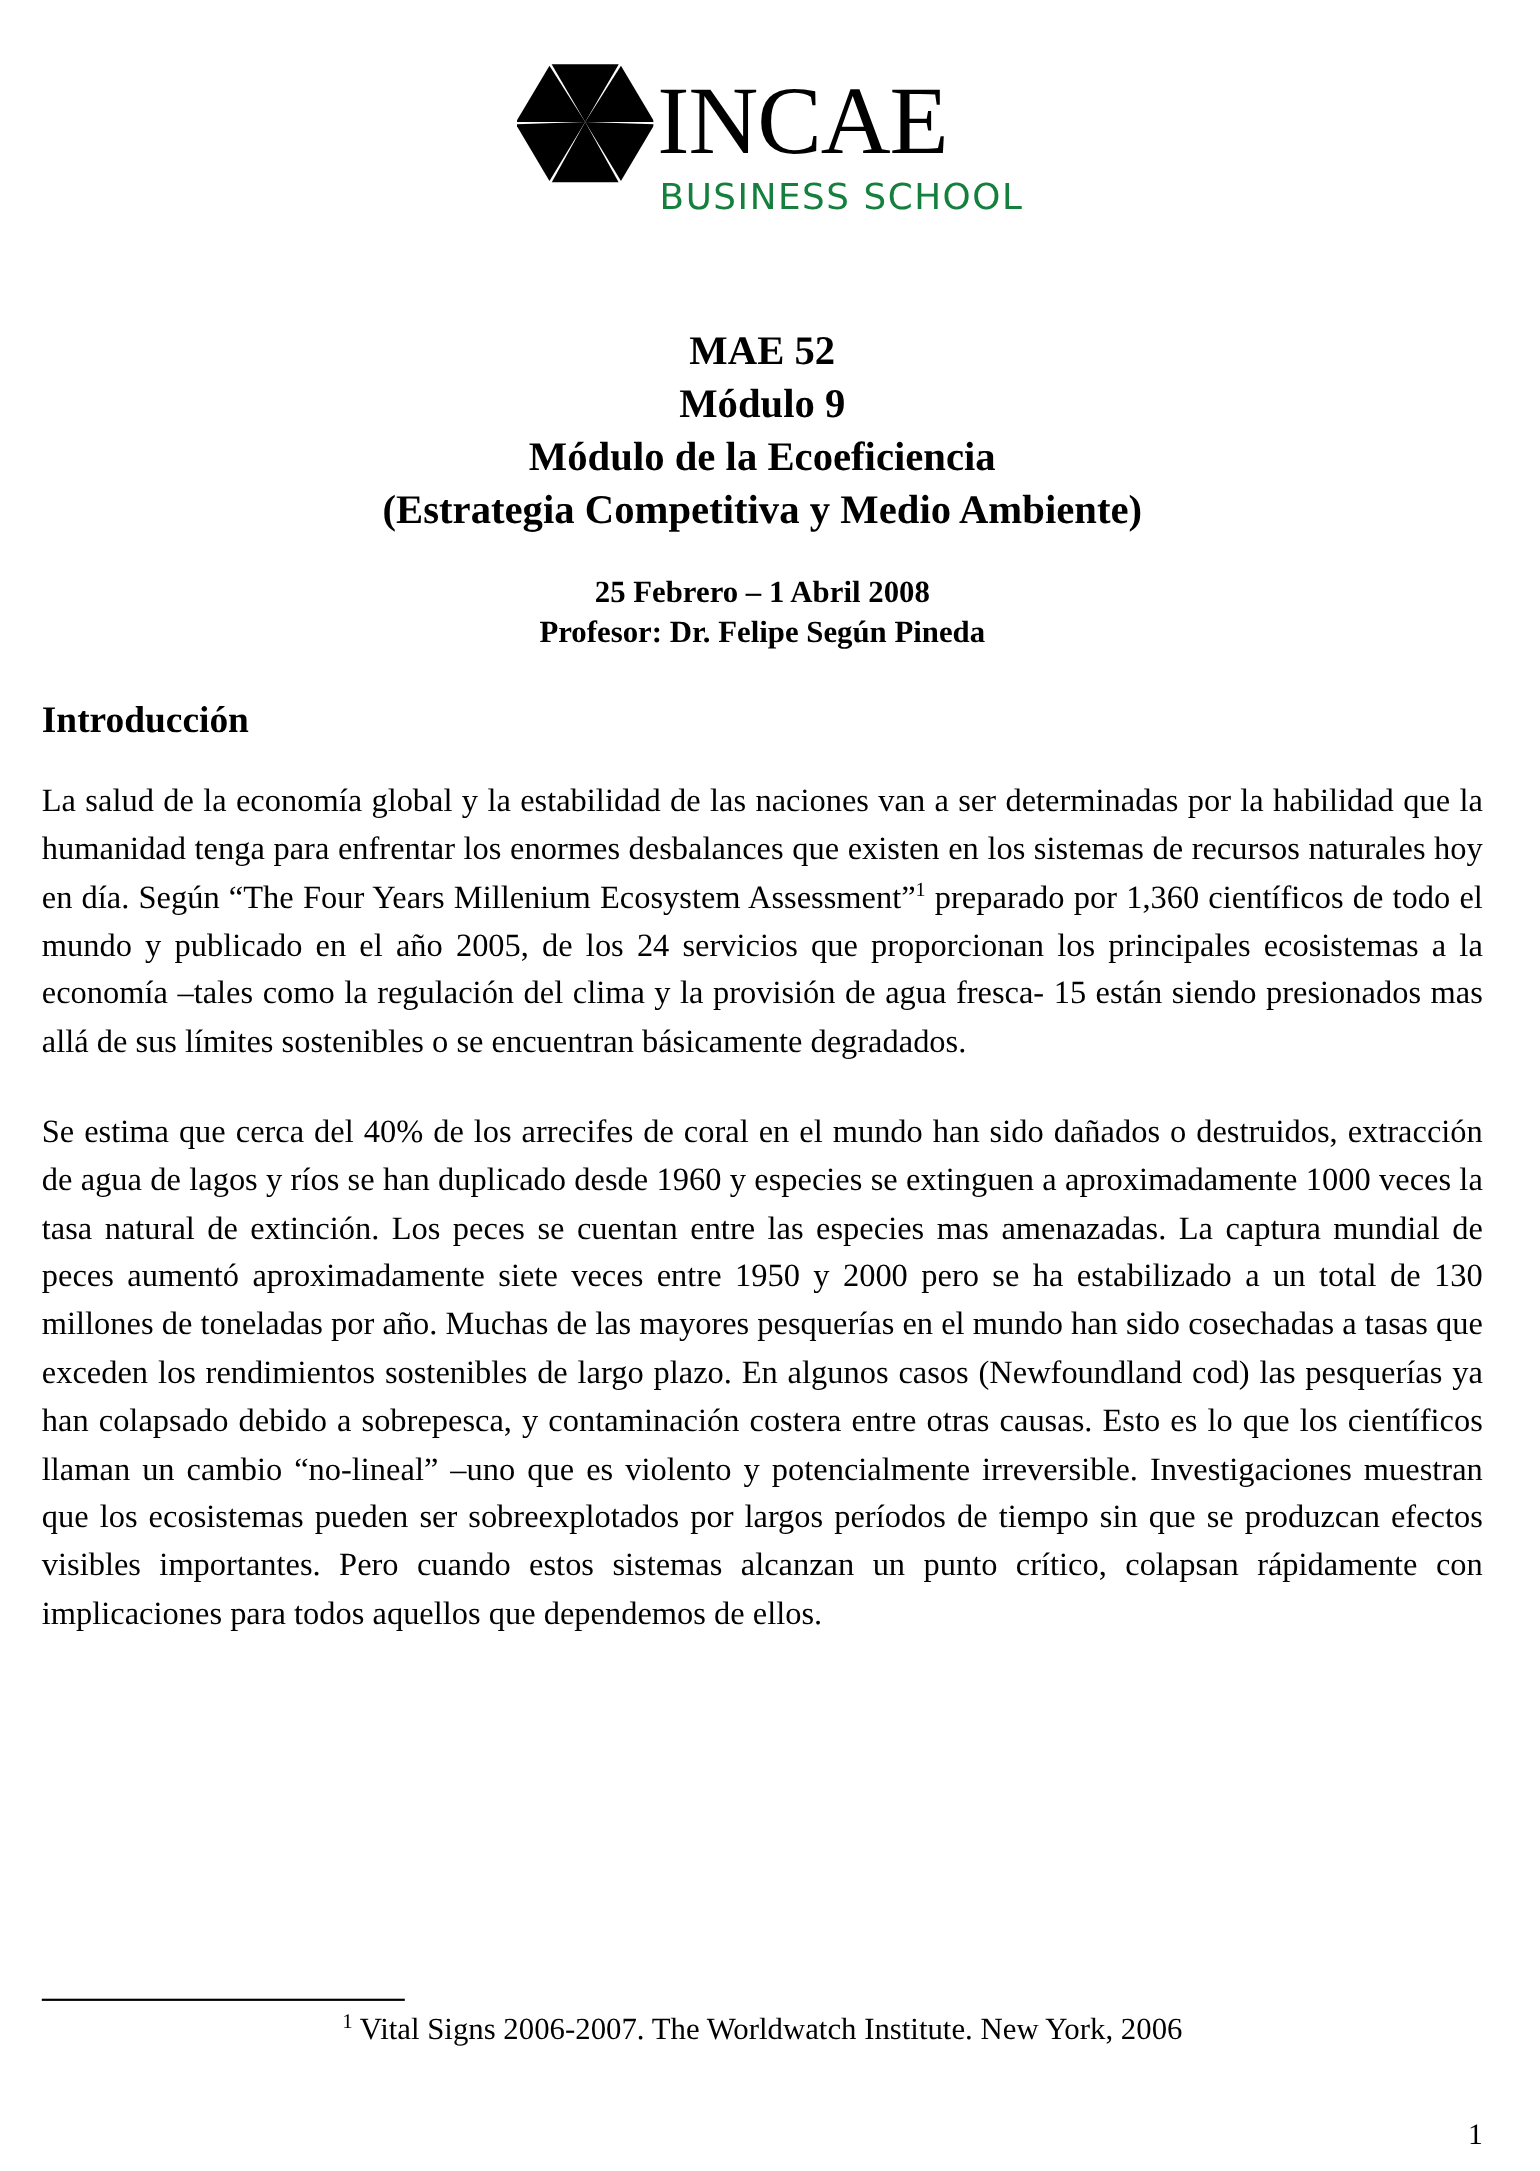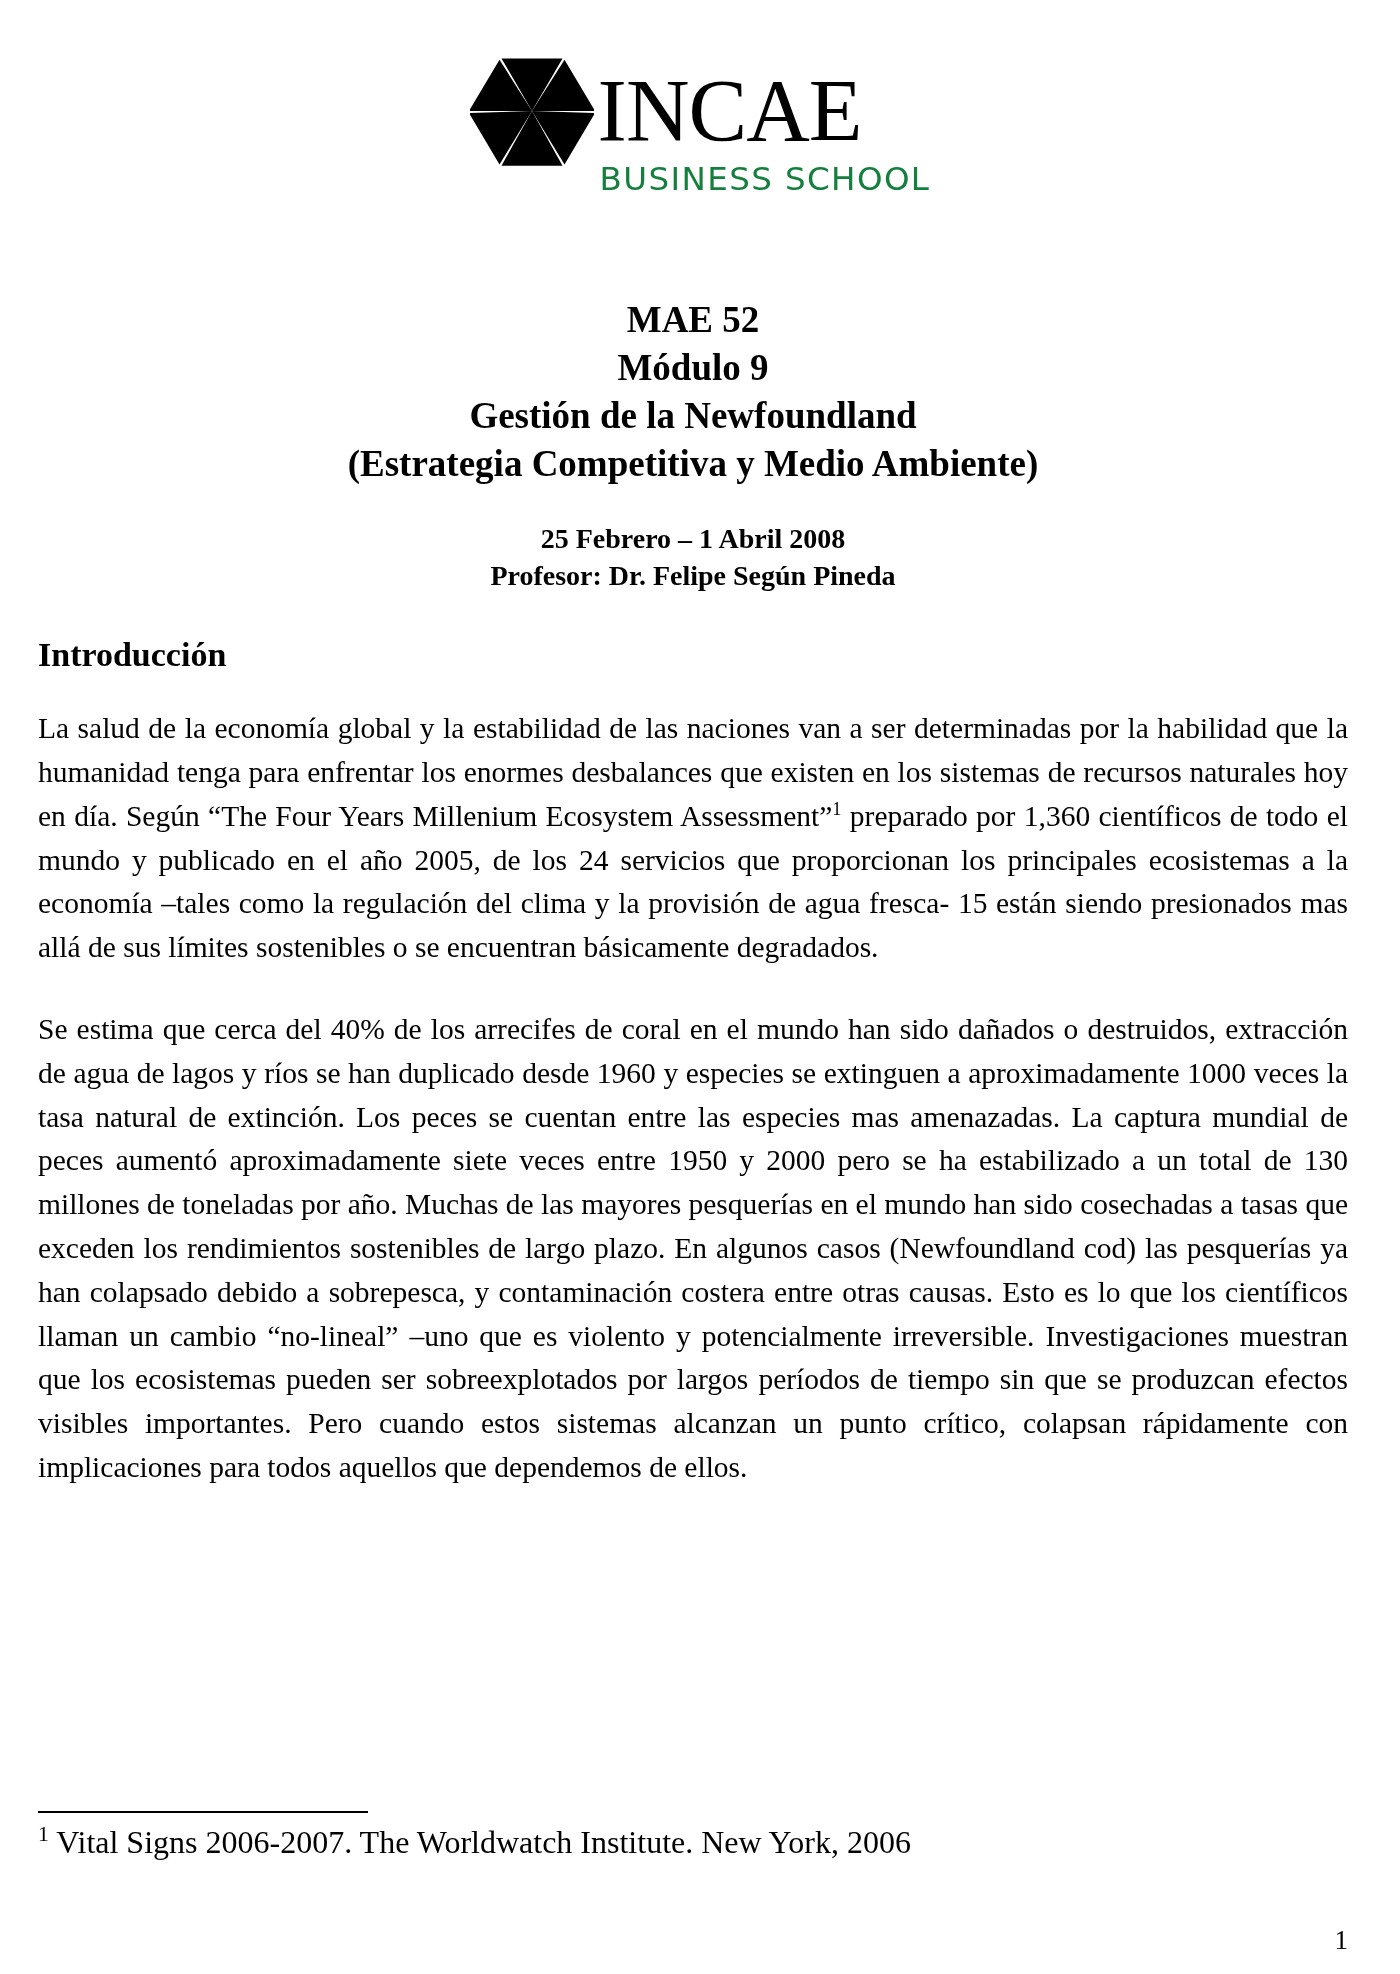--- a/index.html
+++ b/index.html
@@ -118,23 +118,23 @@
     bottom: 110px;
     width: 1310px;
   }
   .footnote-rule {
     width: 330px;
     height: 0;
     border-top: 2px solid #000;
     margin-bottom: 9px;
   }
   .footnote-text {
-    font-size: 32px;
+    font-size: 28px;
     line-height: 1.3;
-    text-align: left;
+    text-align: center;
     font-family: Liberation Serif, serif;
   }
   .footnote-text sup {
     font-size: 0.68em;
   }
 
   
   .page-number {
     position: absolute;
     right: 52px;
@@ -166,21 +166,21 @@
       </div>
       <div class="logo-sub">BUSINESS SCHOOL</div>
     </div>
   </div>
 
   <div class="content">
 
     <div class="doc-title">
       <span class="tline">MAE 52</span>
       <span class="tline">Módulo 9</span>
-      <span class="tline">Gestión de la Newfoundland</span>
+      <span class="tline">Módulo de la Ecoeficiencia</span>
       <span class="tline">(Estrategia Competitiva y Medio Ambiente)</span>
     </div>
 
     <div class="doc-meta">
       <span class="mline">25 Febrero – 1 Abril 2008</span>
       <span class="mline">Profesor: Dr. Felipe Según Pineda</span>
     </div>
 
     <h2 class="section-heading">Introducción</h2>
 

